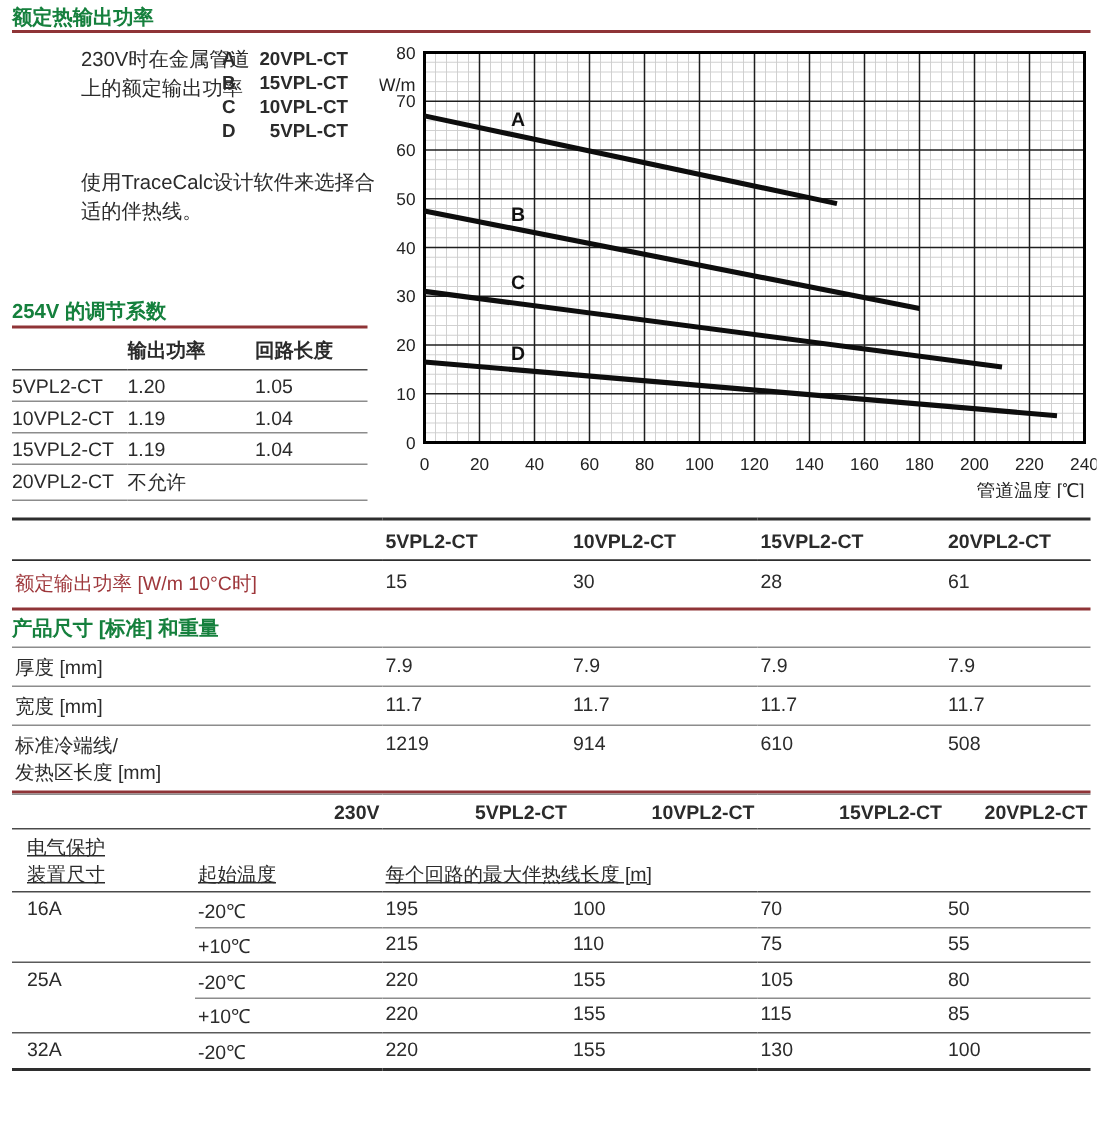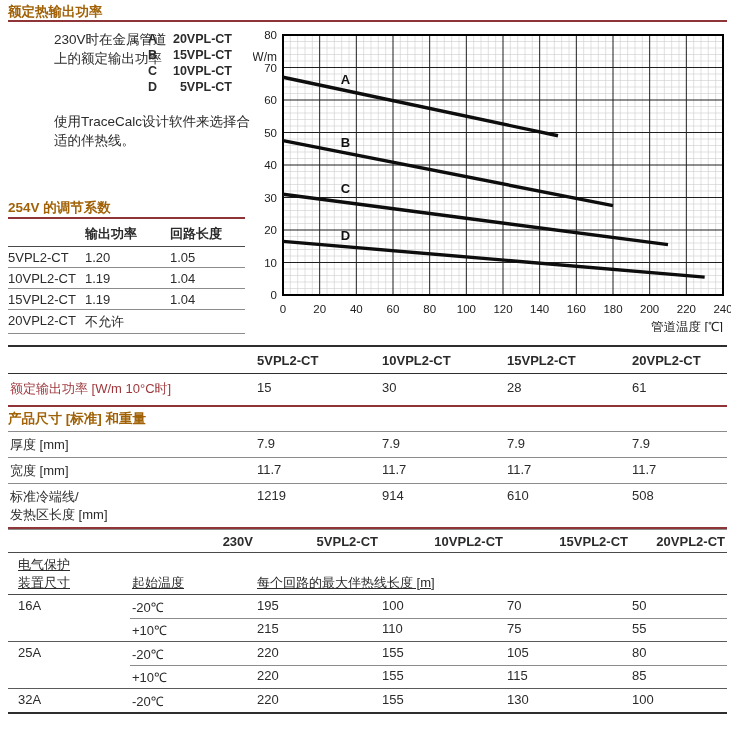--- a/index.html
+++ b/index.html
@@ -1,19 +1,19 @@
 <!DOCTYPE html>
 <html><head>
 <meta charset="utf-8">
 <style>
   html,body{margin:0;padding:0;background:#fff;}
   .page{position:relative;width:735px;height:754px;background:#ffffff;
         font-family:"Liberation Sans",sans-serif;color:#2b2b2b;overflow:hidden;}
   .abs{position:absolute;}
-  .sec-title{color:#a16207;font-weight:bold;font-size:13.5px;white-space:nowrap;}
+  .sec-title{color:#15803d;font-weight:bold;font-size:13.5px;white-space:nowrap;}
   .rule-red{background:#8f3437;height:2px;}
   .pre{white-space:pre-line;margin-left:36px;}
   
   .desc{font-size:13.5px;line-height:19px;}
   .legend-row{display:flex;line-height:16px;font-size:12.5px;font-weight:bold;}
   .legend-key{width:22px;}
   .legend-label{width:62px;text-align:right;}
   .note{font-size:13.5px;line-height:19px;}
   
   table{border-collapse:collapse;table-layout:fixed;font-size:13px;color:#2b2b2b;}

